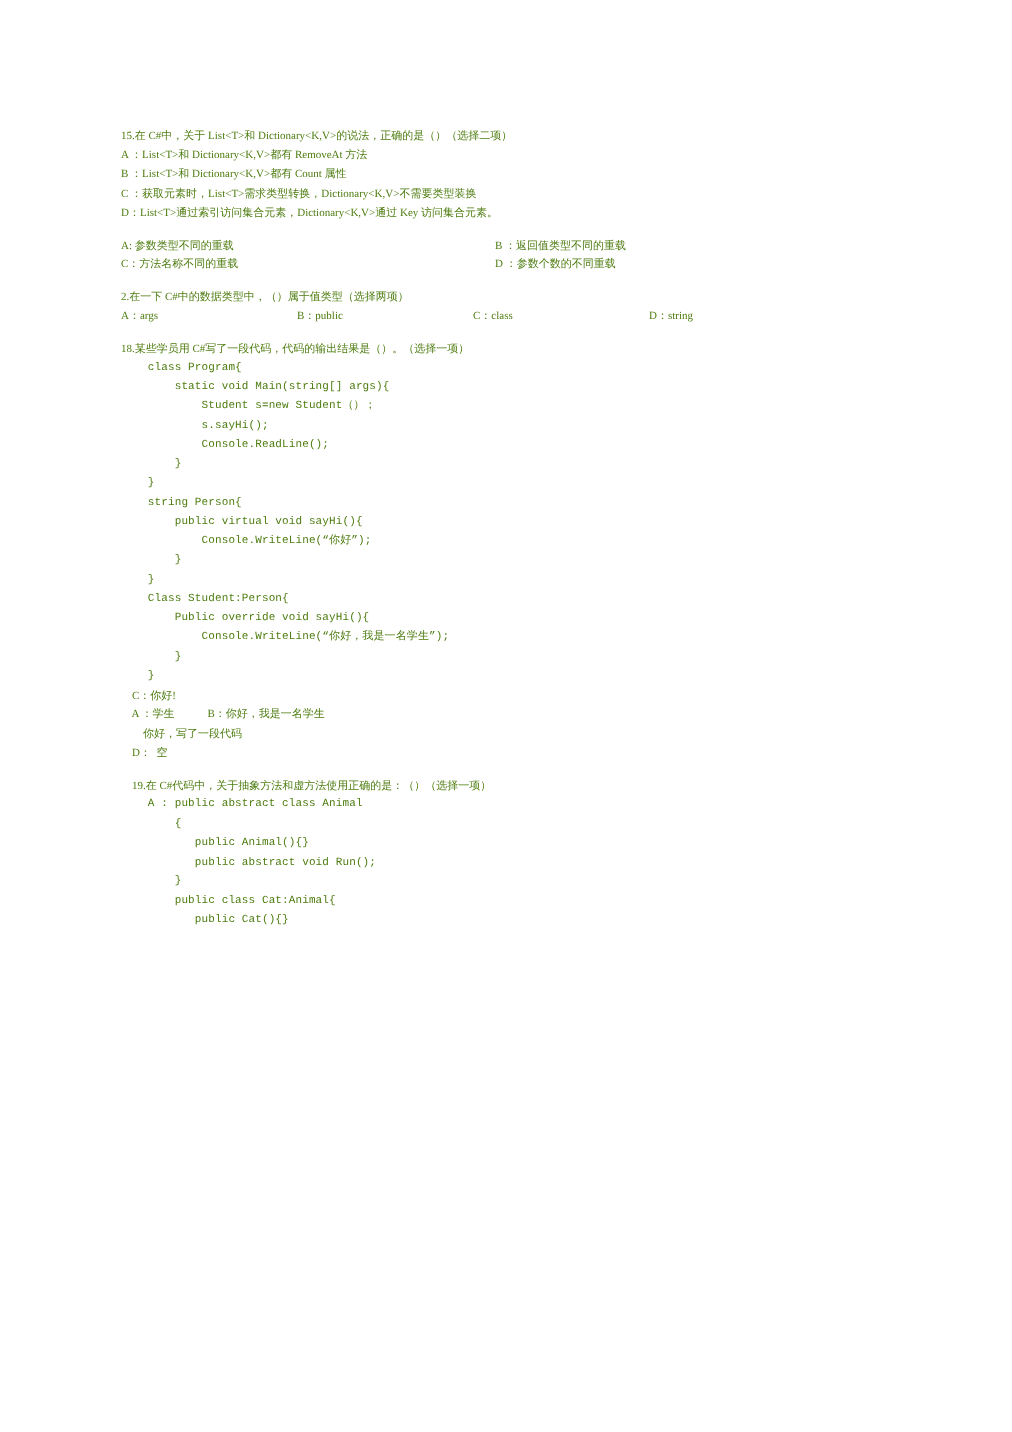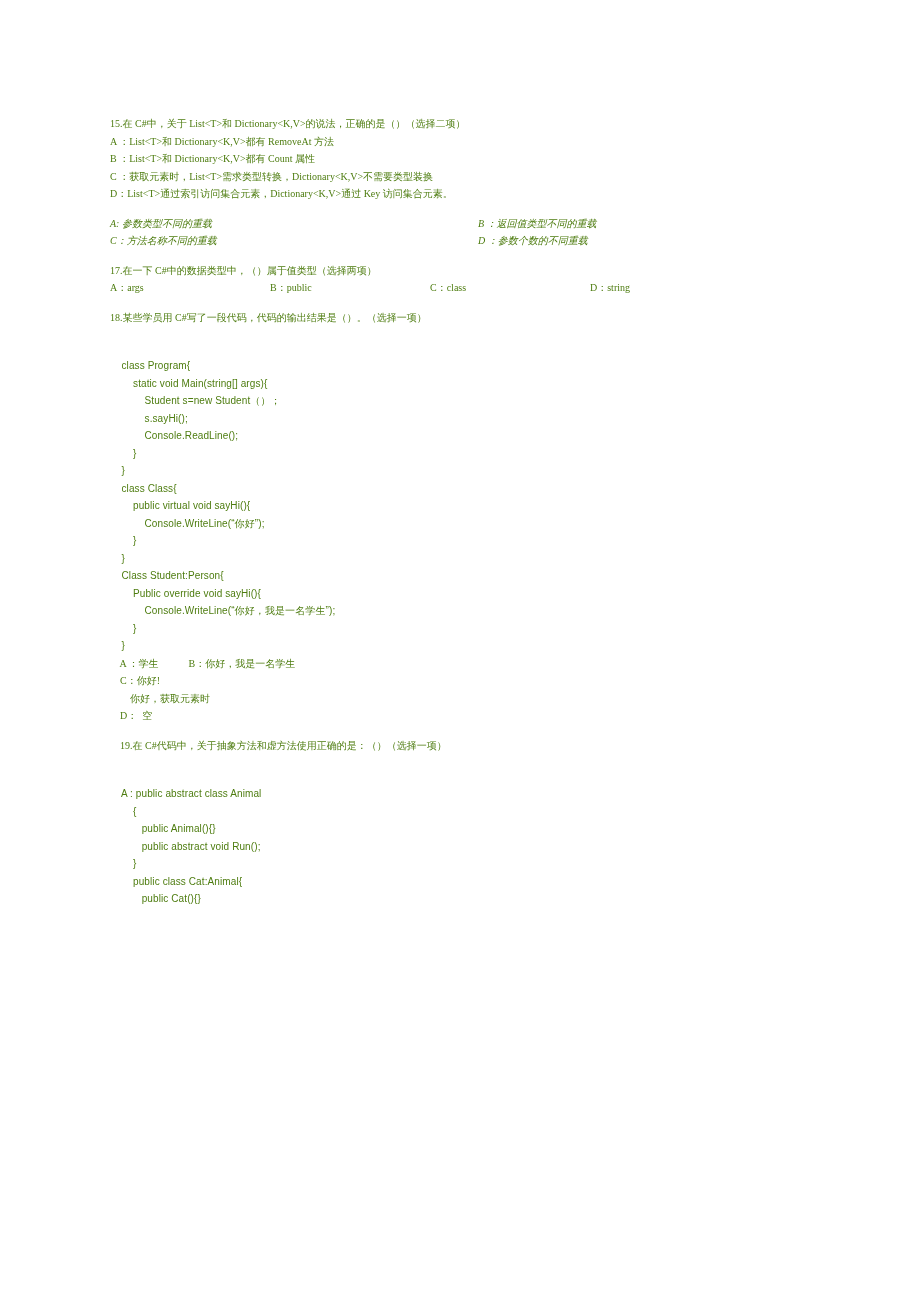--- a/index.html
+++ b/index.html
@@ -11,25 +11,25 @@
     box-sizing: border-box;
   }
   .page {
     padding: 115px 110px 60px 110px;
     font-size: 10px;
     line-height: 1.75;
     color: #4d7c0f;
   }
   .q { margin-bottom: 12px; }
   .line { white-space: pre; }
-  .mono { font-family: Liberation Sans, sans-serif; letter-spacing: 0.1px; margin-top: 31px; }
-  .opts-row { display: flex; font-style: italic; }
+  .mono { font-family: Liberation Mono, monospace; letter-spacing: 0.1px; }
+  .opts-row { display: flex; }
   .opts-row .col { flex: 0 0 auto; }
   .opts-row .colA { width: 340px; }
-  .opts-row .colB { width: 300px; margin-left: 28px; }
+  .opts-row .colB { width: 300px; }
   .opts4 { display: flex; }
   .opts4 .c { width: 160px; }
   .code-block div { white-space: pre; }
 </style>
 </head>
 <body>
 
 <div class="page">
 
   <div class="q">
@@ -45,53 +45,53 @@
       <div class="col colA line">A: 参数类型不同的重载</div>
       <div class="col colB line">B ：返回值类型不同的重载</div>
     </div>
     <div class="opts-row">
       <div class="col colA line">C：方法名称不同的重载</div>
       <div class="col colB line">D ：参数个数的不同重载</div>
     </div>
   </div>
 
   <div class="q">
-    <div class="line">17.在一下 C#中的数据类型中，（）属于值类型（选择两项）</div>
+    <div class="line">2.在一下 C#中的数据类型中，（）属于值类型（选择两项）</div>
     <div class="opts4">
       <div class="c line">A：args</div>
       <div class="c line">B：public</div>
       <div class="c line">C：class</div>
       <div class="c line">D：string</div>
     </div>
   </div>
 
   <div class="q">
     <div class="line">18.某些学员用 C#写了一段代码，代码的输出结果是（）。（选择一项）</div>
     <div class="code-block mono">
       <div>    class Program{</div>
       <div>        static void Main(string[] args){</div>
       <div>            Student s=new Student（）；</div>
       <div>            s.sayHi();</div>
       <div>            Console.ReadLine();</div>
       <div>        }</div>
       <div>    }</div>
-      <div>    class Class{</div>
+      <div>    string Person{</div>
       <div>        public virtual void sayHi(){</div>
       <div>            Console.WriteLine(“你好”);</div>
       <div>        }</div>
       <div>    }</div>
       <div>    Class Student:Person{</div>
       <div>        Public override void sayHi(){</div>
       <div>            Console.WriteLine(“你好，我是一名学生”);</div>
       <div>        }</div>
       <div>    }</div>
     </div>
+    <div class="line">    C：你好!</div>
     <div class="line">    A ：学生            B：你好，我是一名学生</div>
-    <div class="line">    C：你好!</div>
-    <div class="line">        你好，获取元素时</div>
+    <div class="line">        你好，写了一段代码</div>
     <div class="line">    D：  空</div>
   </div>
 
   <div class="q">
     <div class="line">    19.在 C#代码中，关于抽象方法和虚方法使用正确的是：（）（选择一项）</div>
     <div class="code-block mono">
       <div>    A : public abstract class Animal</div>
       <div>        {</div>
       <div>           public Animal(){}</div>
       <div>           public abstract void Run();</div>

